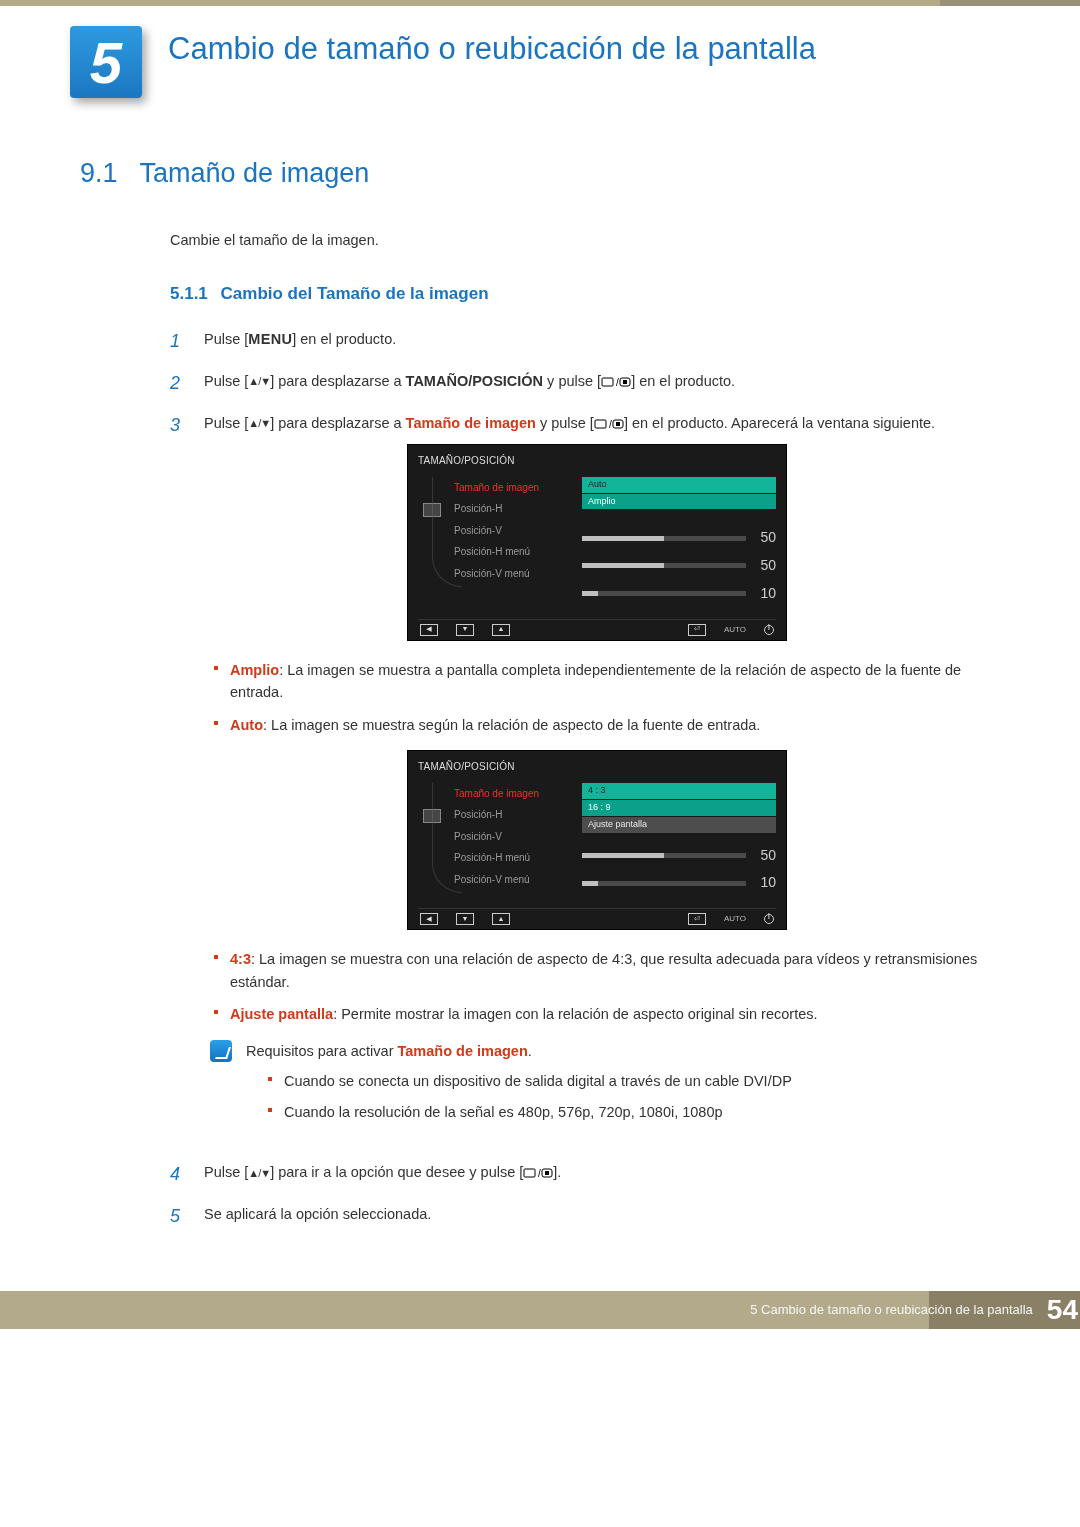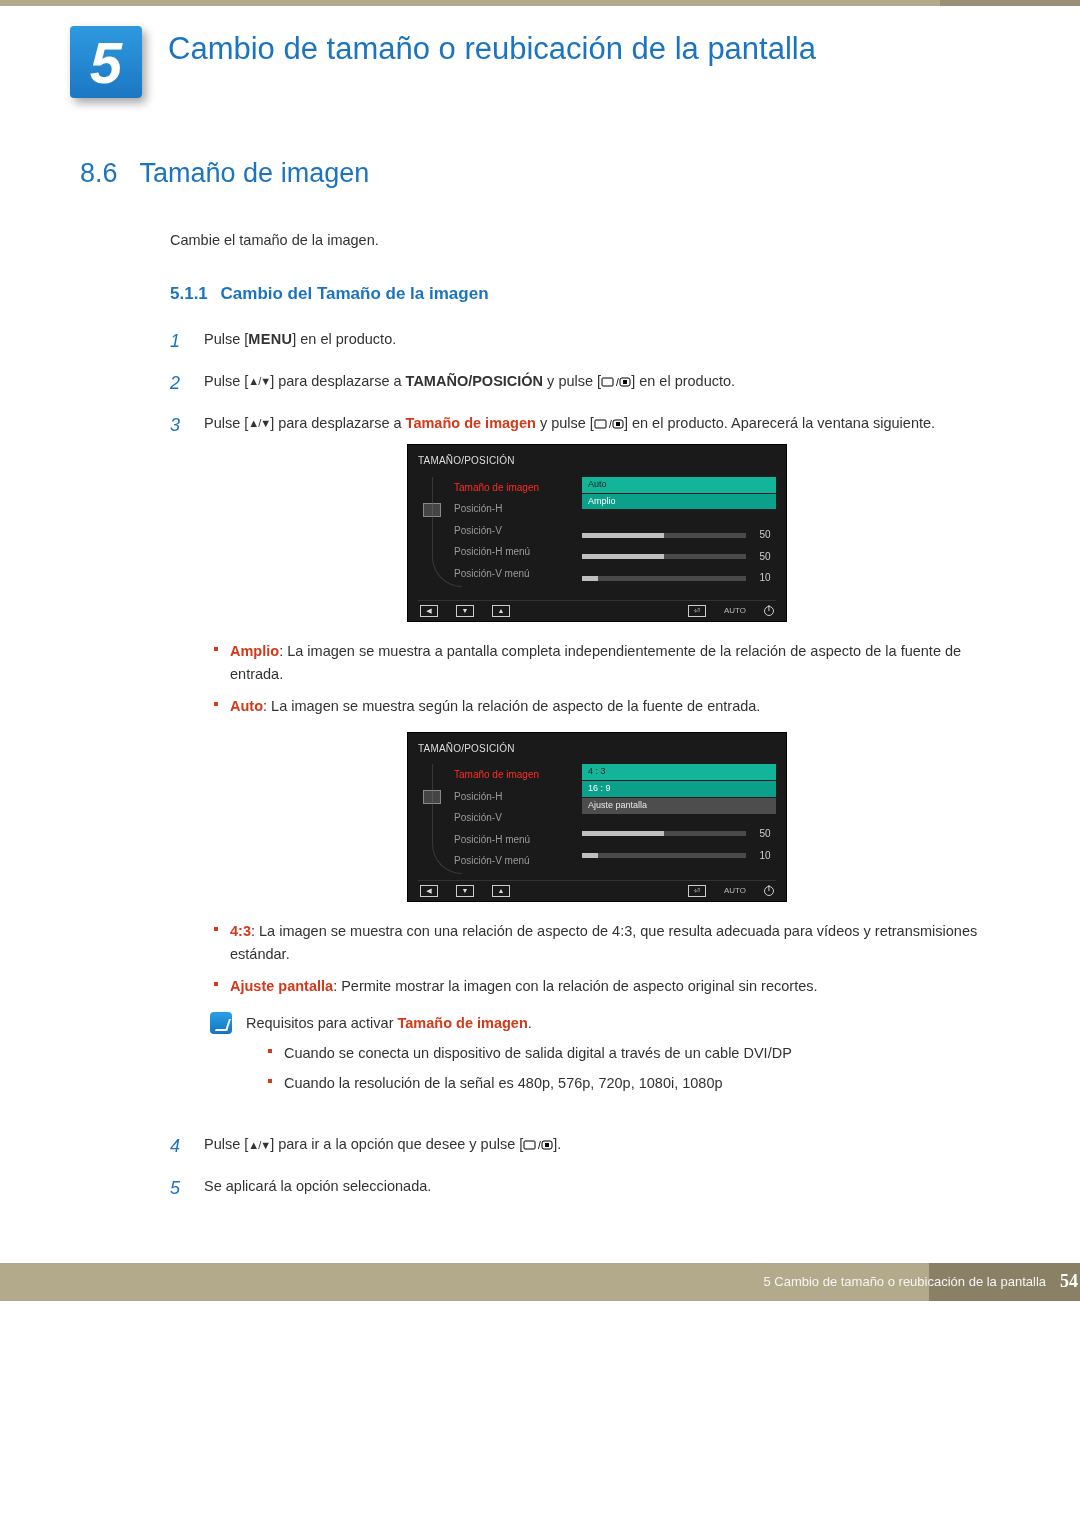--- a/index.html
+++ b/index.html
@@ -48,21 +48,21 @@
   .osd-menu { width:120px; padding-top:2px; }
   .osd-menu div { padding:3px 0; color:#9a9a9a; }
   .osd-menu div.active { color:#ff2a2a; }
   .osd-vals { flex:1; padding-top:2px; }
   .osd-vals .sel { background:#12b59a; color:#fff; padding:1px 6px; margin-bottom:1px; font-size:9px; }
   .osd-vals .sel.hl { background:#0aa089; }
   .osd-vals .opt { background:#4d4d4d; color:#e8e8e8; padding:1px 6px; margin-bottom:2px; font-size:9px; }
   .osd-vals .slider-row { display:flex; align-items:center; gap:8px; margin:6px 0; }
   .osd-vals .bar { flex:1; height:5px; background:#4a4a4a; position:relative; }
   .osd-vals .bar > span { position:absolute; left:0; top:0; bottom:0; background:#bfbfbf; }
-  .osd-vals .val { width:22px; text-align:center; color:#cfcfcf; font-size:10px; }
+  .osd-vals .val { width:22px; text-align:right; color:#cfcfcf; font-size:14px; }
   .osd-foot { display:flex; justify-content:space-between; align-items:center; border-top:1px solid #333; margin-top:8px; padding:4px 2px 2px 2px; }
   .osd-foot .grp { display:flex; gap:18px; align-items:center; color:#ddd; }
   .osd-foot .k { width:18px; height:12px; border:1px solid #ccc; display:flex; align-items:center; justify-content:center; font-size:7px; }
   .osd-foot .lbl { font-size:8px; color:#bbb; }
   .osd-foot .pwr { width:10px; height:10px; border:1.2px solid #ccc; border-radius:50%; position:relative; }
   .osd-foot .pwr::after { content:""; position:absolute; left:50%; top:-2px; width:1.2px; height:6px; background:#ccc; transform:translateX(-50%); }
 
   ul.bul { list-style:none; padding:0; margin: 0 0 14px 6px; }
   ul.bul > li { position:relative; padding-left:20px; margin:10px 0; }
   ul.bul > li::before { content:""; position:absolute; left:4px; top:7px; width:4px; height:4px; background:#d23a1a; }
@@ -71,39 +71,39 @@
   .note-icon { width:22px; height:22px; background:linear-gradient(#2aa0e8,#1273c0); border-radius:4px; position:relative; flex:0 0 22px; }
   .note-icon::after { content:""; position:absolute; right:3px; bottom:3px; width:10px; height:10px; border-right:2px solid #fff; border-bottom:2px solid #fff; transform:skewX(-18deg); }
   .note-body { flex:1; }
   ul.sub { list-style:none; padding:0; margin:8px 0 0 18px; }
   ul.sub > li { position:relative; padding-left:20px; margin:8px 0; }
   ul.sub > li::before { content:""; position:absolute; left:4px; top:7px; width:4px; height:4px; background:#d23a1a; }
 
   
   .footer { position:relative; margin-top:60px; height:38px; background:linear-gradient(to right,#b3aa8b 0%,#b3aa8b 86%,#8a8066 86%); display:flex; align-items:center; justify-content:flex-end; color:#fff; padding-right:2px; font-size:13px; }
   .footer .ftxt { color:#f5f5f5; margin-right:14px; }
-  .footer .pg { font-size:18px; font-weight:700;font-family:Liberation Serif, serif; }
+  .footer .pg { font-size:28px; font-weight:700; }
 
   
   svg.inl { vertical-align:middle; }
 </style>
 </head>
 <body>
 
 <div class="top-strip"></div>
 
 <div class="page">
 
   <div class="ch-row">
     <div class="ch-badge">5</div>
     <div class="ch-title">Cambio de tamaño o reubicación de la pantalla</div>
   </div>
 
   <div class="sec-row">
-    <div class="sec-num">8.6</div>
+    <div class="sec-num">9.1</div>
     <div class="sec-title">Tamaño de imagen</div>
   </div>
 
   <div class="body">
     <p class="para">Cambie el tamaño de la imagen.</p>
 
     <h3 class="subsec">
       <span class="num">5.1.1</span>
       <span>Cambio del Tamaño de la imagen</span>
     </h3>

